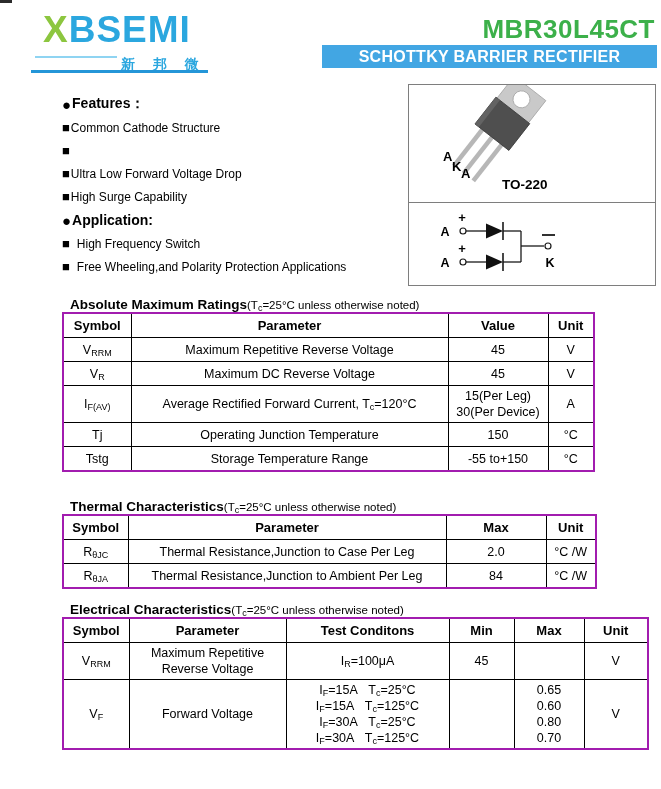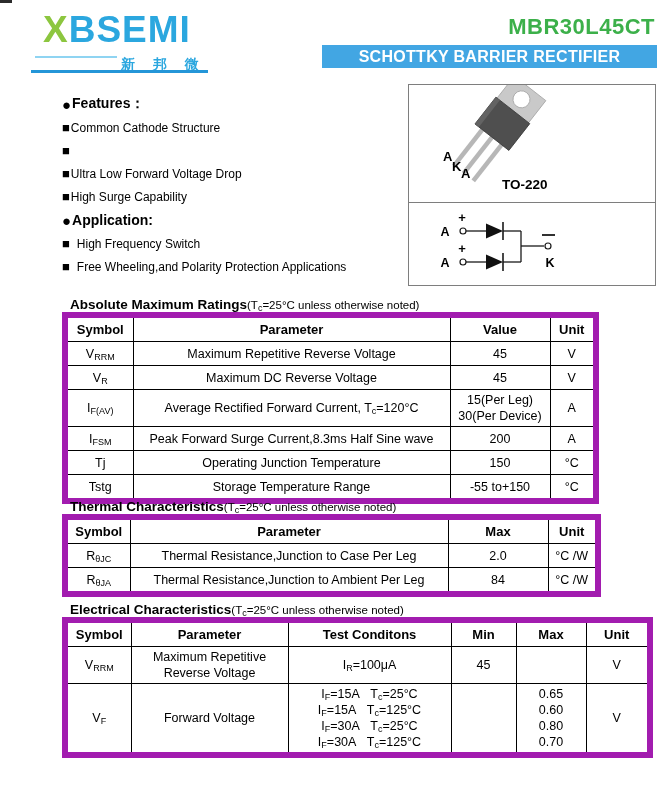--- a/index.html
+++ b/index.html
@@ -10,39 +10,39 @@
   
   .artifact{position:absolute;left:0;top:0;width:12px;height:3px;background:#2b2b2b;}
   .logo{position:absolute;left:35px;top:12px;width:180px;margin-left:8px;}
   .logo-word{font-size:37px;font-weight:bold;letter-spacing:1px;line-height:36px;}
   .logo-x{color:#8cc63f;}
   .logo-rest{color:#2ba7df;}
   .logo-cnrow{position:absolute;left:35px;top:56px;width:172px;display:flex;align-items:flex-start;}
   .logo-thinline{flex:0 0 82px;height:2px;background:#8fd4f2;margin-right:4px;}
   .logo-cn{color:#2ba7df;font-weight:bold;font-size:14px;letter-spacing:7px;white-space:nowrap;}
   .logo-underline{position:absolute;left:31px;top:70px;width:177px;height:3px;background:#2496d8;}
-  .part-number{position:absolute;right:6px;top:14px;font-size:22px;font-weight:bold;color:#3cb04a;letter-spacing:0.5px;}
+  .part-number{position:absolute;right:6px;top:14px;font-size:26px;font-weight:bold;color:#3cb04a;letter-spacing:0.5px;}
   .subtitle-bar{position:absolute;left:322px;top:45px;width:335px;height:23px;background:#42a6e3;
     color:#ffffff;font-weight:bold;font-size:16px;text-align:center;line-height:23px;letter-spacing:0.3px;}
   
   .features{position:absolute;left:62px;top:92px;width:340px;}
   .sec-bullet-title{font-size:14px;font-weight:bold;height:24px;display:flex;align-items:center;}
   .dot-icon{font-size:15px;margin-right:1px;}
   .feat-line{height:23px;display:flex;align-items:center;font-size:12px;}
   .sq-icon{font-size:13px;margin-right:1px;}
   .feat-line.spaced .sq-icon{margin-right:7px;}
   
   .pkg-box{position:absolute;left:408px;top:84px;width:248px;height:202px;border:1px solid #7e7e7e;box-sizing:border-box;background:#fff;}
   .pkg-top{width:100%;height:118px;border-bottom:1px solid #7e7e7e;box-sizing:border-box;}
   .pkg-bottom{width:100%;height:82px;}
   
   .sec-heading{position:absolute;left:70px;white-space:nowrap;}
   .sec-heading .hb{font-size:13.5px;font-weight:bold;}
   .sec-heading .hn{font-size:11.5px;}
-  table.ds{position:absolute;border-collapse:collapse;table-layout:fixed;border:6px solid #a21caf;}
+  table.ds{position:absolute;border-collapse:collapse;table-layout:fixed;border:2px solid #a21caf;}
   table.ds th,table.ds td{border:1px solid #000;text-align:center;vertical-align:middle;
     font-size:12.5px;line-height:16px;padding:2px 1px;overflow:hidden;}
   table.ds th{font-size:13px;font-weight:bold;height:19px;}
   table.ds td{height:19px;}
   table.ds sub{font-size:9px;vertical-align:-2px;line-height:0;}
   .sec-heading sub{font-size:9px;vertical-align:-2px;}
   #amr-table{left:62px;top:312px;width:531px;}
   #thermal-table{left:62px;top:514px;width:533px;}
   #elec-table{left:62px;top:617px;width:585px;}
 </style>
@@ -172,26 +172,20 @@
       <td>45</td>
       <td>V</td>
     </tr>
     <tr>
       <td>I<sub>F(AV)</sub></td>
       <td>Average Rectified Forward Current, T<sub>c</sub>=120°C</td>
       <td>15(Per Leg)<br>30(Per Device)</td>
       <td>A</td>
     </tr>
     <tr>
-      <td>I<sub>FSM</sub></td>
-      <td>Peak Forward Surge Current,8.3ms Half Sine wave</td>
-      <td>200</td>
-      <td>A</td>
-    </tr>
-    <tr>
       <td>Tj</td>
       <td>Operating Junction Temperature</td>
       <td>150</td>
       <td>°C</td>
     </tr>
     <tr>
       <td>Tstg</td>
       <td>Storage Temperature Range</td>
       <td>-55 to+150</td>
       <td>°C</td>

